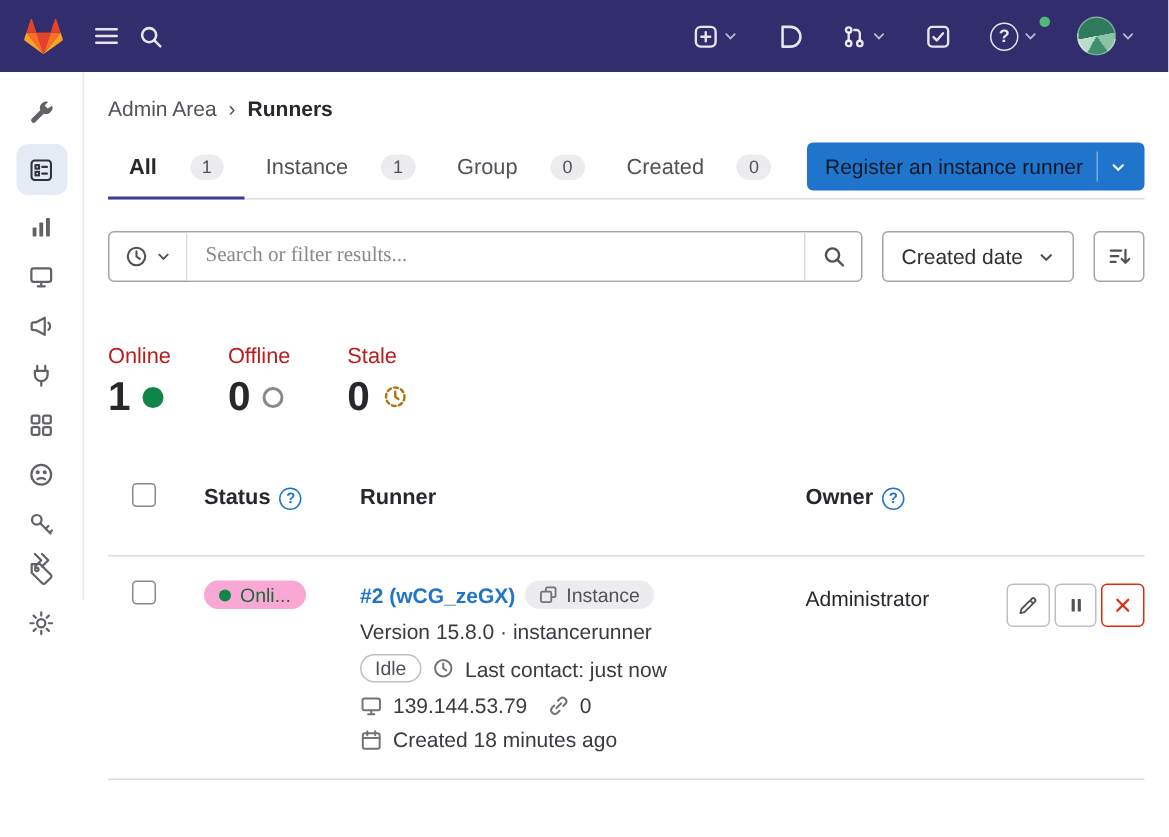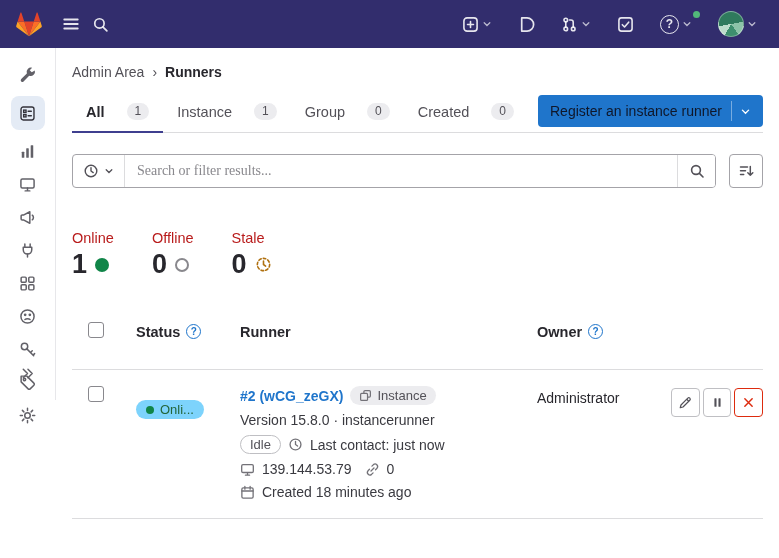--- a/index.html
+++ b/index.html
@@ -58,21 +58,21 @@
   .stale-ic{color:#b07110;display:flex}
 
   .thead,.trow{display:grid;grid-template-columns:48px 104px 1fr 134px 92px;padding-left:16px;align-items:center}
   .thead{margin-top:32px;padding-top:12px;padding-bottom:28px;border-bottom:1px solid #dcdcde;font-weight:700;font-size:14.5px;color:#28272d}
   .th-flex{display:flex;align-items:center;gap:6px}
   .help-q{width:15px;height:15px;border:1.6px solid #1f75cb;border-radius:50%;color:#1f75cb;font-size:10px;font-weight:700;display:inline-flex;align-items:center;justify-content:center;cursor:pointer}
   .help-q::after{content:"?"}
 
   .trow{padding-top:16px;padding-bottom:18px;border-bottom:1px solid #dcdcde;align-items:start}
   .checkbox{width:16px;height:16px;border:1px solid #89888d;border-radius:3px;background:#fff;display:inline-block;cursor:pointer}
-  .badge-online{display:inline-flex;align-items:center;gap:6px;background:#7dd3fc;color:#24663b;border-radius:10px;padding:2px 10px;font-size:13px;max-width:70px;margin-top:14px}
+  .badge-online{display:inline-flex;align-items:center;gap:6px;background:#f9a8d4;color:#24663b;border-radius:10px;padding:2px 10px;font-size:13px;max-width:70px;margin-top:0}
   .badge-online .b-dot{width:8px;height:8px;border-radius:50%;background:#108548;flex-shrink:0}
   .runner-cell{font-size:14px;color:#3a3a40;padding-right:12px}
   .r-line{display:flex;align-items:center;gap:7px;margin-bottom:7px}
   .r-line:last-child{margin-bottom:0}
   .runner-name{color:#1f75cb;font-weight:700;text-decoration:none;cursor:pointer}
   .badge-gray{display:inline-flex;align-items:center;gap:5px;background:#ececef;color:#535158;border-radius:10px;padding:2px 9px;font-size:13px}
   .badge-outline{display:inline-flex;align-items:center;border:1px solid #bfbfc3;color:#535158;border-radius:10px;padding:1px 9px;font-size:13px;background:#fff}
   .mini-ic{color:#737278;display:flex;flex-shrink:0}
   .owner-cell{color:#28272d;padding-top:4px}
   .actions{display:flex;gap:3px;padding-top:2px}
@@ -289,20 +289,26 @@
               </svg>
           </span>
           <input class="search-input" type="text" placeholder="Search or filter results..." style="">
           <button class="ig-append">
             <svg width="16" height="16" viewBox="0 0 16 16" fill="none" stroke="currentColor" stroke-width="1.6" stroke-linecap="round">
                 <circle cx="7" cy="7" r="4.4"></circle>
                 <path d="M10.4 10.4L14 14"></path>
               </svg>
           </button>
         </div>
+        <span class="dropdown-btn">
+          <span>Created date</span>
+          <svg width="11" height="11" viewBox="0 0 16 16" fill="none" stroke="#535158" stroke-width="2" stroke-linecap="round">
+              <path d="M3.5 6l4.5 4.5L12.5 6"></path>
+            </svg>
+        </span>
         <span class="sort-btn">
           <svg width="16" height="16" viewBox="0 0 16 16" fill="none" stroke="currentColor" stroke-width="1.5" stroke-linecap="round">
               <path d="M2.5 4h7M2.5 7.8h5M2.5 11.6h3.2"></path>
               <path d="M12.3 3.6v8.6M12.3 12.2L9.8 9.7M12.3 12.2l2.5-2.5"></path>
             </svg>
         </span>
       </div>
 
       <div class="stats">
         <div class="stat">

